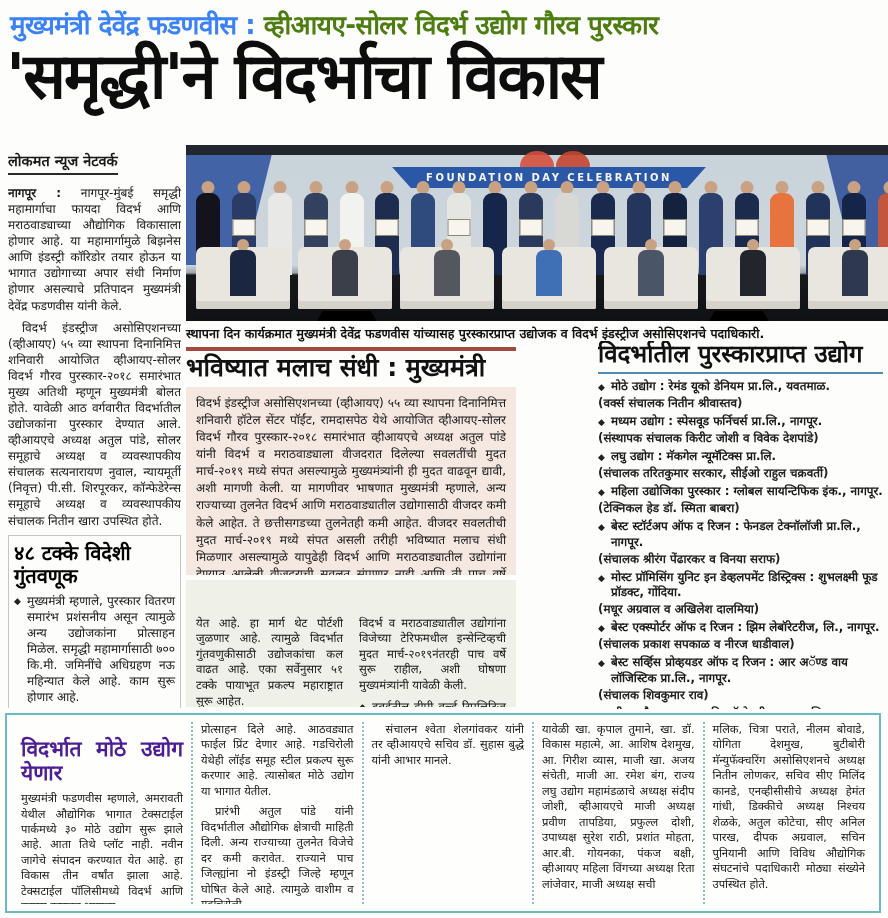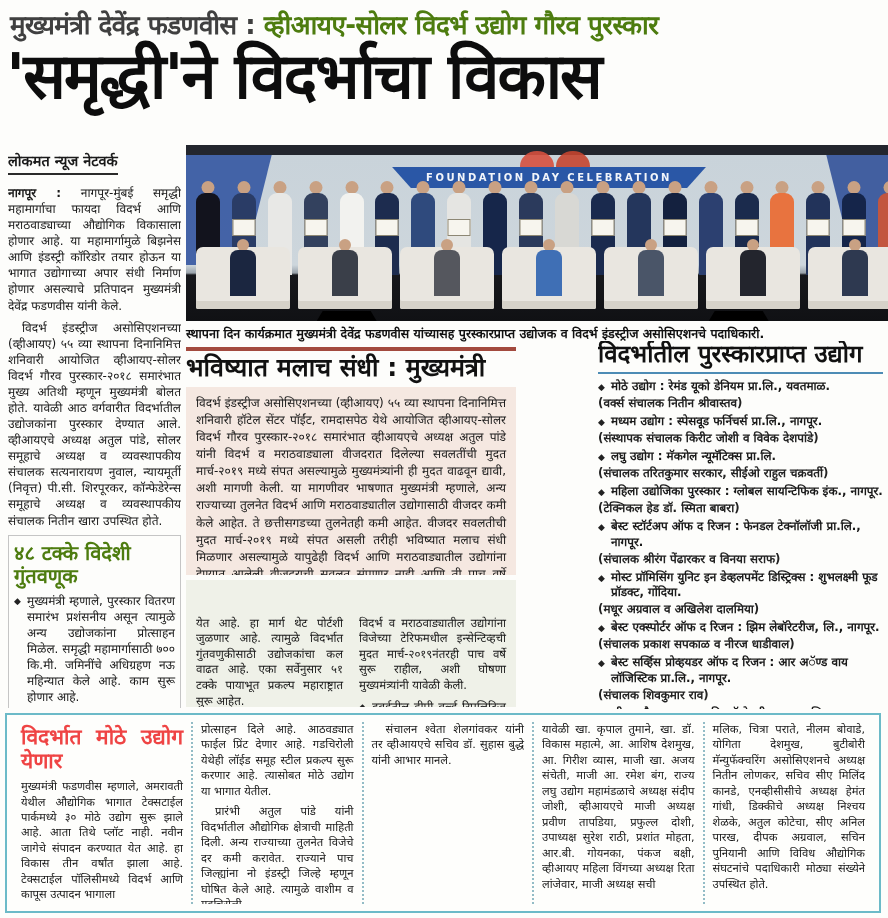--- a/index.html
+++ b/index.html
@@ -1,32 +1,32 @@
 <!DOCTYPE html>
 <html><head>
 <meta charset="utf-8">
 <style>
   html,body{margin:0;padding:0;}
   body{background:#e8e8e8;font-family:"DejaVu Sans","Liberation Sans",sans-serif;}
   #page{position:relative;width:888px;height:918px;background:#fdfdfb;margin:0 auto;overflow:hidden;color:#1a1a1a;}
 
   
   .kicker{position:absolute;left:10px;top:6px;width:870px;font-size:26px;font-weight:bold;white-space:nowrap;letter-spacing:-.5px;}
-  .kicker .red{color:#404040;}
+  .kicker .red{color:#3b82f6;}
   .kicker .blk{color:#4d7c0f;}
   .headline{position:absolute;left:6px;top:36px;width:878px;font-size:63px;line-height:1.3;font-weight:bold;color:#0d0d0d;letter-spacing:-2px;white-space:nowrap;}
 
   
   .leftcol{position:absolute;left:8px;top:150px;width:173px;height:558px;overflow:hidden;}
   .byline{display:inline-block;font-size:14.5px;font-weight:bold;border-bottom:2px solid #2a2a2a;padding-bottom:3px;margin-bottom:10px;}
   .body-p{font-size:12px;line-height:1.34;text-align:justify;margin:0 0 6px 0;}
   .indent{text-indent:14px;}
   .lead-word{font-weight:bold;}
   .invest-box{border:1px solid #c5c5c5;padding:6px 5px 4px 5px;margin-top:4px;}
-  .invest-box h3{margin:0 0 5px 0;font-size:20px;line-height:1.15;font-weight:bold;color:#4d7c0f;}
+  .invest-box h3{margin:0 0 5px 0;font-size:20px;line-height:1.15;font-weight:bold;color:#000000;}
   .bullet-item{position:relative;padding-left:13px;font-size:12px;line-height:1.34;text-align:justify;margin-bottom:4px;}
   .bullet-item .dia{position:absolute;left:0;top:2px;font-size:9px;color:#222;}
 
   
   .photo{position:absolute;left:186px;top:145px;width:698px;height:176px;overflow:hidden;background:linear-gradient(#23262e 0px,#23262e 10px,#c9d3da 10px,#cdd6dc 120px,#9aa3ab 128px,#17181c 130px,#101114 176px);padding-left:28px;}
   .wedge{position:absolute;top:10px;width:90px;height:110px;background:#2c4f9e;opacity:.85;}
   .wedge.l{left:-18px;transform:skewX(-14deg);}
   .wedge.r{right:-18px;transform:skewX(14deg);background:#2a4a95;}
   .circ{position:absolute;border-radius:50%;background:#d6503e;opacity:.9;}
   .banner{position:absolute;left:50%;top:22px;transform:translateX(-50%);background:#2a57a6;color:#f2f5fa;font-size:10px;font-weight:bold;letter-spacing:2.5px;padding:5px 34px;clip-path:polygon(0 0,100% 0,94% 100%,6% 100%);white-space:nowrap;}
@@ -56,21 +56,21 @@
   .awards{position:absolute;left:598px;top:341px;width:285px;height:368px;overflow:hidden;}
   .awards h2{margin:0 0 5px 0;font-size:24px;line-height:1.1;font-weight:bold;color:#111;border-bottom:2px solid #4d8cb5;padding-bottom:5px;}
   .award{position:relative;padding-left:13px;font-size:11.8px;line-height:1.35;font-weight:bold;margin-bottom:1px;}
   .award .dia{position:absolute;left:0;top:2px;font-size:9px;color:#222;}
   .award-sub{font-size:11.8px;line-height:1.35;font-weight:bold;margin-bottom:2px;color:#222;}
 
   
   .band{position:absolute;left:5px;top:713px;width:876px;height:200px;border:2px solid #6cbac8;background:#fefefc;box-sizing:border-box;display:flex;padding:7px 6px;overflow:hidden;}
   .bcol{flex:1;padding:0 8px;font-size:11.3px;line-height:1.37;text-align:justify;overflow:hidden;}
   .bcol + .bcol{border-left:2px dotted #93bcc6;}
-  .bcol h3{margin:4px 0 6px 0;font-size:21px;line-height:1.12;font-weight:bold;color:#ef4444;}
+  .bcol h3{margin:16px 0 6px 0;font-size:21px;line-height:1.12;font-weight:bold;color:#4c1d95;}
   .bcol p{margin:0 0 5px 0;}
 </style>
 </head>
 <body>
 
 <div id="page">
 
   <div class="kicker">
     <span class="red">मुख्यमंत्री देवेंद्र फडणवीस :</span>
     <span class="blk">व्हीआयए-सोलर विदर्भ उद्योग गौरव पुरस्कार</span>

